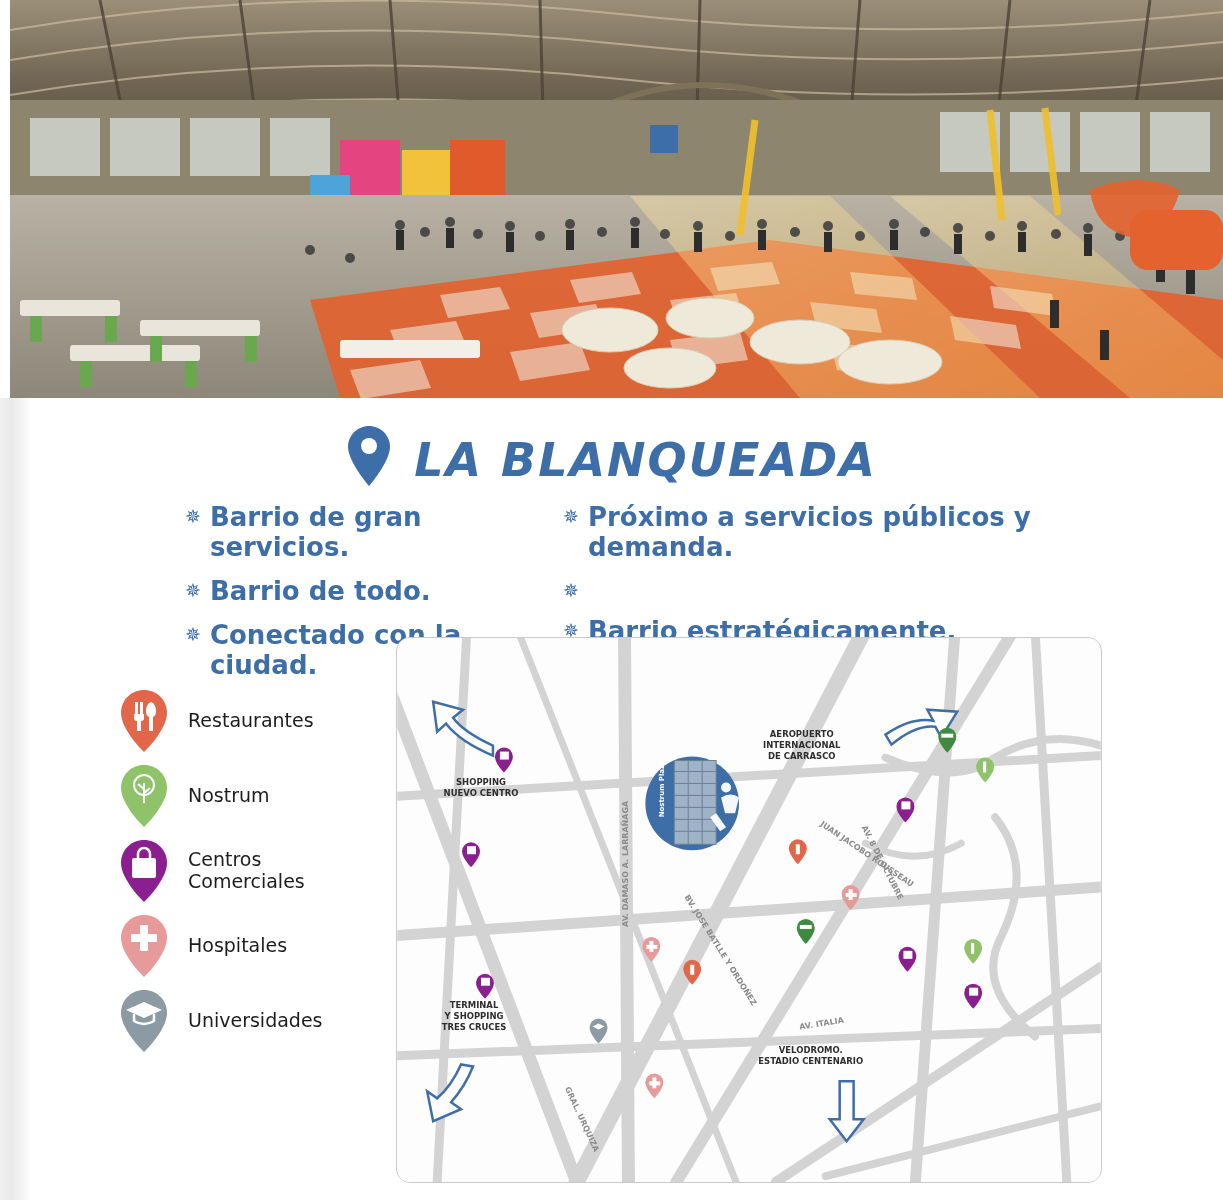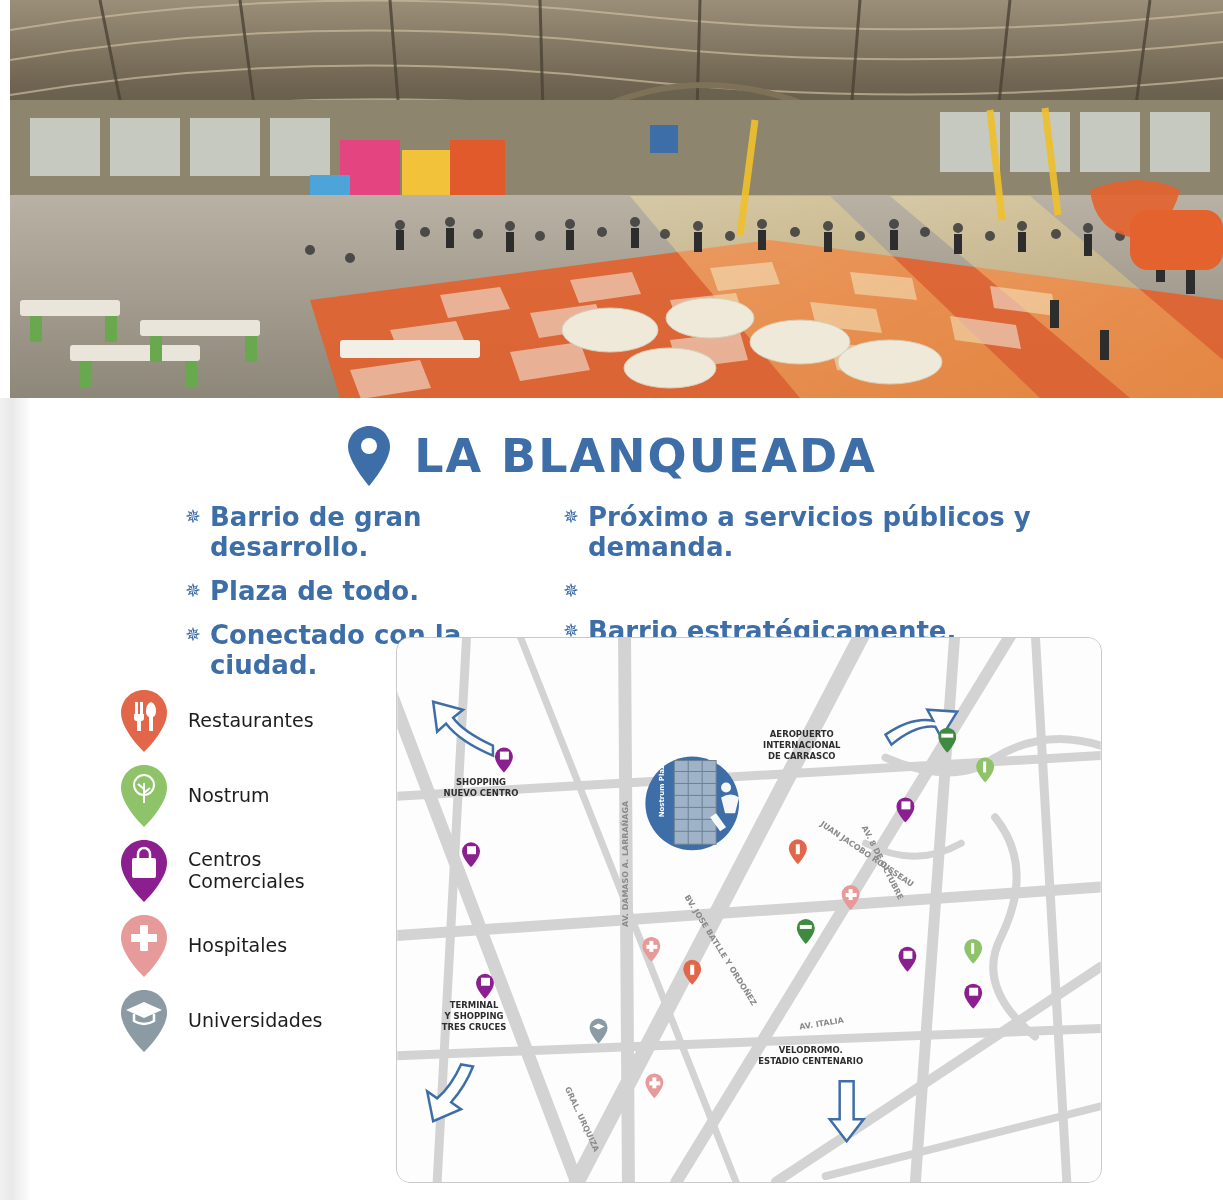--- a/index.html
+++ b/index.html
@@ -33,23 +33,24 @@
     background: #6b5a43;
   }
   .hero-svg { display: block; width: 100%; height: 100%; }
 
   
   .title-row {
     position: absolute;
     left: 0; top: 425px;
     width: 1223px;
     display: flex;
-    align-items: center;
+    align-items: flex-end;
     justify-content: center;
     gap: 22px;
+    font-style: italic;
   }
   .pin-big { width: 46px; height: 62px; }
   .title-text {
     font-size: 46px;
     font-weight: bold;
     letter-spacing: 2px;
     color: #3e6ea8;
     font-family: "DejaVu Sans", sans-serif;
   }
 
@@ -298,25 +299,25 @@
       <path d="M23 1 C11.5 1 2 10.3 2 21.8 C2 37 23 61 23 61 C23 61 44 37 44 21.8 C44 10.3 34.5 1 23 1 Z" fill="#3e6ea8"></path>
       <circle cx="23" cy="21" r="8" fill="#ffffff"></circle>
     </svg>
     <div class="title-text">LA BLANQUEADA</div>
   </div>
 
   <div class="bullets">
     <div class="bullet-col col1">
       <div class="bullet">
         <span class="ast">✵</span>
-        <span>Barrio de gran desarrollo.</span>
+        <span>Barrio de gran servicios.</span>
       </div>
       <div class="bullet">
         <span class="ast">✵</span>
-        <span>Plaza de todo.</span>
+        <span>Barrio de todo.</span>
       </div>
       <div class="bullet">
         <span class="ast">✵</span>
         <span>Conectado con la ciudad.</span>
       </div>
     </div>
     <div class="bullet-col col2">
       <div class="bullet">
         <span class="ast">✵</span>
         <span>Próximo a servicios públicos y demanda.</span>

